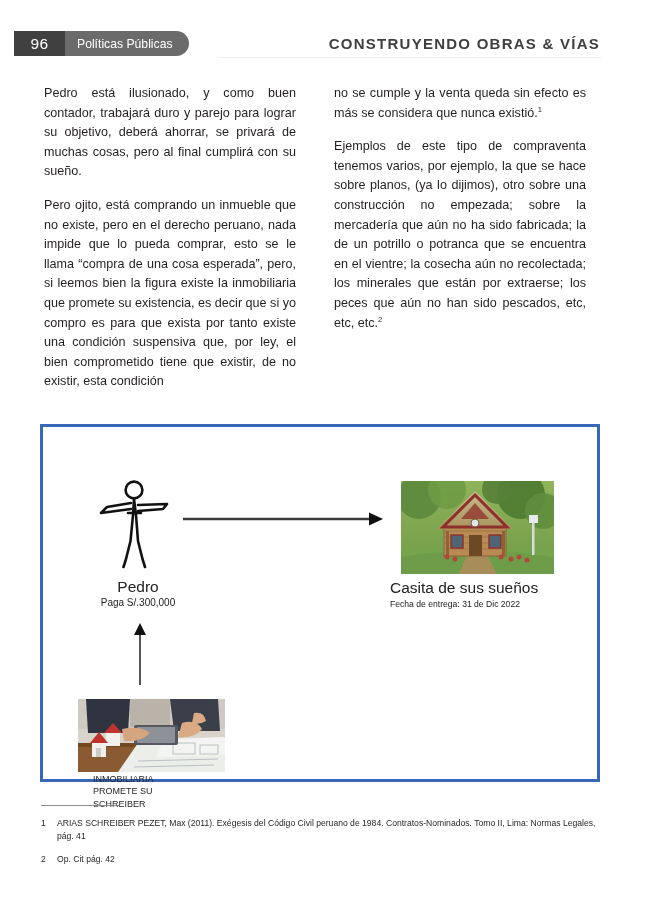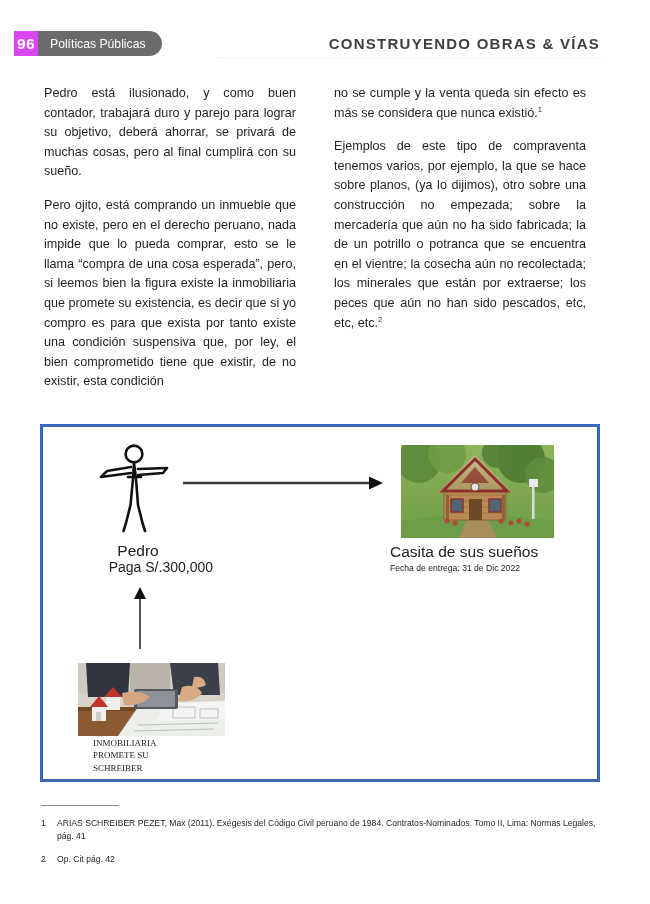--- a/index.html
+++ b/index.html
@@ -26,29 +26,29 @@
   }
   .folio-block {
     position: absolute;
     left: 14px;
     top: 31px;
     display: flex;
     align-items: stretch;
     height: 25px;
   }
   .folio-number {
-    background: #d946ef;
+    background: #404040;
     color: #ffffff;
-    font-weight: bold;
+    font-weight: normal;
     font-size: 15.5px;
     letter-spacing: .5px;
     display: flex;
     align-items: center;
     justify-content: center;
-    width: 24px;
+    width: 51px;
     height: 25px;
   }
   .folio-tag {
     background: #6b6b6b;
     color: #ffffff;
     font-weight: normal;
     font-size: 12.2px;
     display: flex;
     align-items: center;
     padding: 0 16px 0 12px;
@@ -115,20 +115,21 @@
     top: 424px;
     width: 560px;
     height: 358px;
     border: 3px solid #3a68b8;
     background: #ffffff;
     box-sizing: border-box;
   }
   .figure-inner {
     position: absolute;
     inset: 0;
+    margin-top: 36px;
   }
 
   
   .actor-figure {
     position: absolute;
     left: 50px;
     top: 16px;
     width: 84px;
     height: 92px;
   }
@@ -139,26 +140,25 @@
     width: 150px;
     text-align: center;
   }
   .actor-name {
     font-size: 15.5px;
     color: #222;
     line-height: 18px;
     white-space: nowrap;
   }
   .actor-sub {
-    font-size: 14px;
+    font-size: 10px;
     color: #222;
     line-height: 12px;
     margin-top: 1px;
     white-space: nowrap;
-    text-align: right;
   }
 
   
   .arrow-h {
     position: absolute;
     left: 140px;
     top: 48px;
     width: 200px;
     height: 16px;
   }
@@ -210,21 +210,20 @@
     overflow: hidden;
   }
   .realtor-caption {
     position: absolute;
     left: 50px;
     top: 310px;
     width: 180px;
     font-size: 9px;
     line-height: 12.4px;
     color: #231f20;
-    font-family: Liberation Serif, serif;
   }
 
   
   .footnotes {
     position: absolute;
     left: 41px;
     top: 805px;
     width: 560px;
   }
   .footnote-rule {

